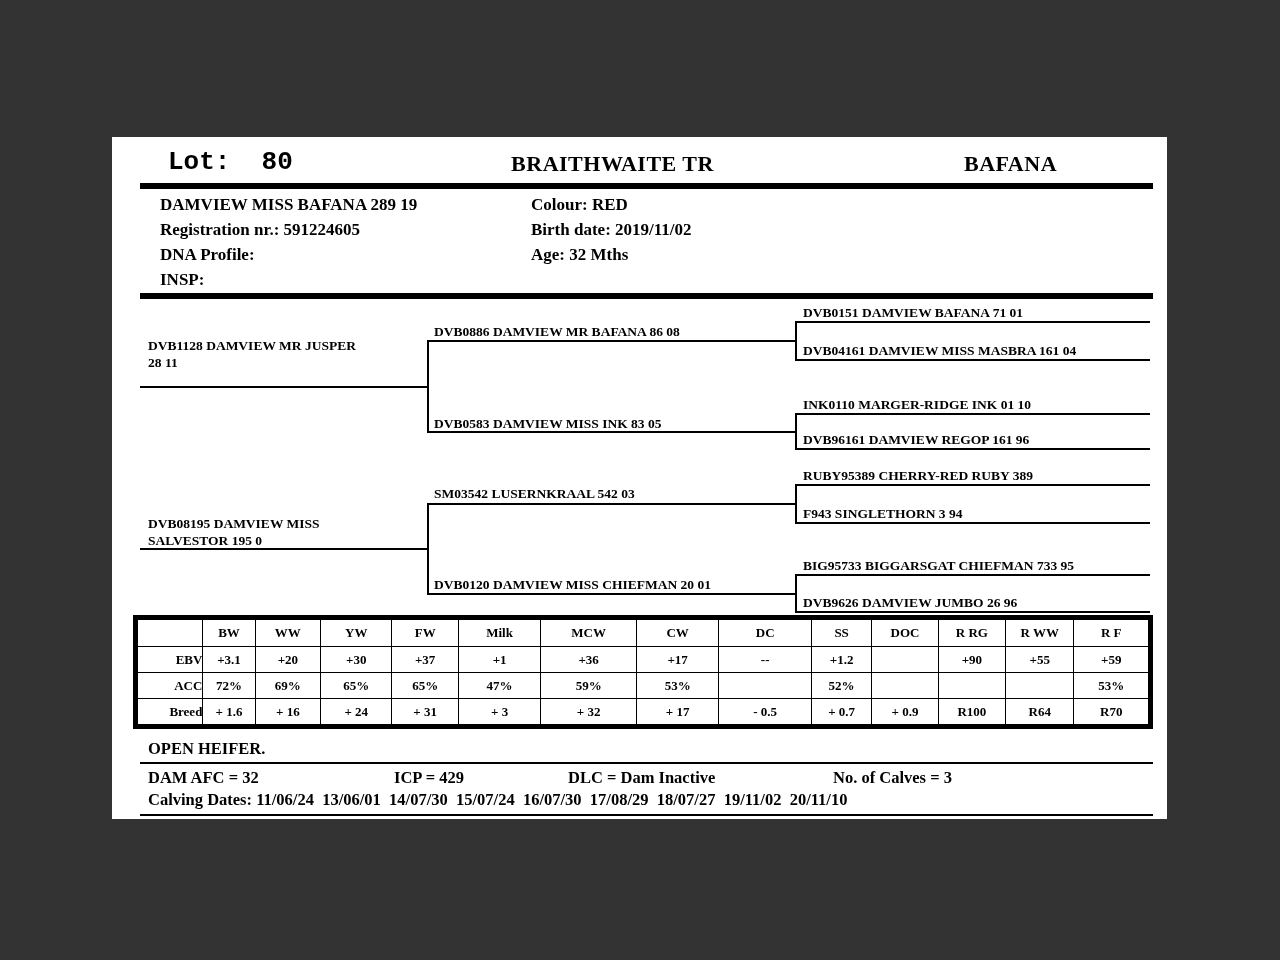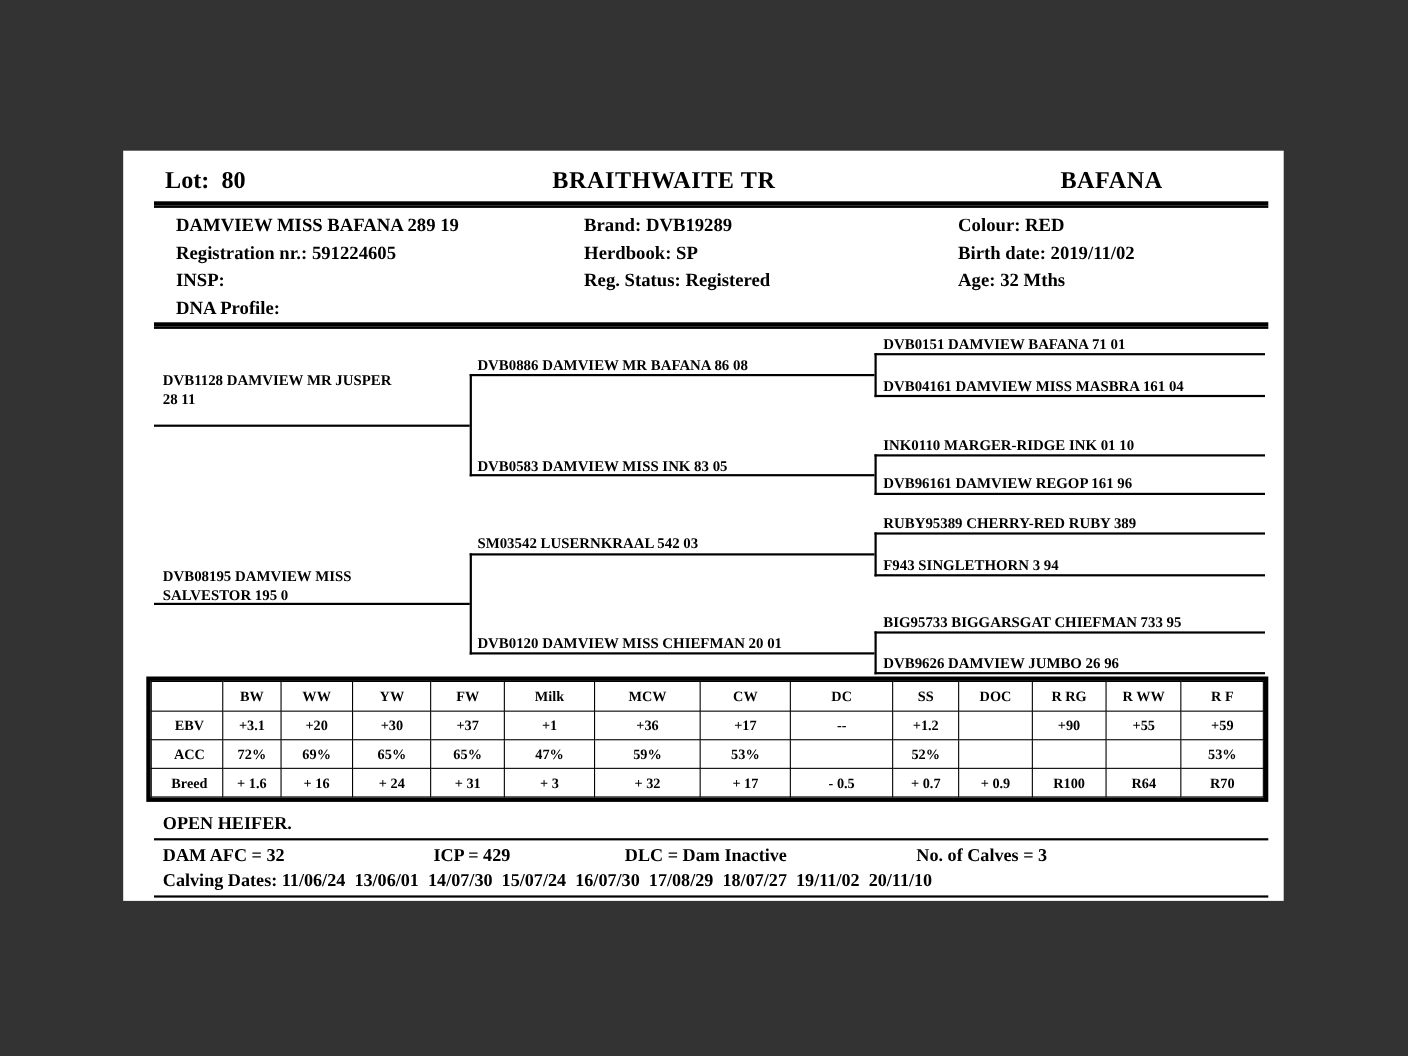--- a/index.html
+++ b/index.html
@@ -13,21 +13,21 @@
   }
   .page {
     position:absolute; left:112px; top:137px;
     width:1055px; height:682px;
     background:#ffffff;
     overflow:hidden;
   }
 
   
   .header { display:flex; align-items:flex-end; height:46px; padding-bottom:6px; }
-  .lot   { flex:1; padding-left:38px; font-size:22px; white-space:pre-wrap; }
+  .lot   { flex:1; padding-left:56px; font-size:26px; white-space:pre-wrap;font-family:Liberation Mono, monospace; }
   .title { font-size:22px; letter-spacing:0.5px; }
   .sex   { flex:1; text-align:right; padding-right:110px; font-size:22px; letter-spacing:0.5px; }
 
   .rule {
     margin-left:28px; margin-right:14px;
     height:1px;
     border-top:4px solid #000;
     border-bottom:2px solid #000;
   }
 
@@ -44,21 +44,21 @@
 
   
   .ebv-box { margin-left:21px; width:1020px; border:4px solid #000; }
   table.ebv { width:100%; border-collapse:collapse; table-layout:fixed; }
   .ebv th, .ebv td {
     border:1px solid #000; text-align:center;
     font-size:13px; font-weight:bold; padding:0; height:26px;
     overflow:hidden;
   }
   .ebv th { height:27px; }
-  .ebv .rowlabel { text-align:center; padding-left:4px; }
+  .ebv .rowlabel { text-align:right; padding-left:4px; }
 
   
   .footer { margin:8px 14px 0 28px; }
   .open-status { font-size:16.5px; padding:2px 0 3px 8px; border-bottom:2px solid #000; }
   .stats-row { position:relative; height:26px; font-size:16.5px; }
   .stats-row span { position:absolute; top:4px; white-space:nowrap; }
   .stat-damafc { left:8px; } .stat-icp { left:254px; }
   .stat-dlc { left:428px; } .stat-calves { left:693px; }
   .calving { font-size:16.5px; padding:0 0 4px 8px; border-bottom:2px solid #000; white-space:pre-wrap; }
 </style>
@@ -71,27 +71,22 @@
     <div class="lot">Lot:  80</div>
     <div class="title">BRAITHWAITE TR</div>
     <div class="sex">BAFANA</div>
   </div>
   <div class="rule"></div>
 
   <div class="info">
     <div class="icol1">
       <div>DAMVIEW MISS BAFANA 289 19</div>
       <div>Registration nr.: 591224605</div>
+      <div>DNA Profile:</div>
       <div>INSP:</div>
-      <div>DNA Profile:</div>
-    </div>
-    <div class="icol2">
-      <div>Brand:  DVB19289</div>
-      <div>Herdbook: SP</div>
-      <div>Reg. Status: Registered</div>
     </div>
     <div class="icol3">
       <div>Colour:  RED</div>
       <div>Birth date:  2019/11/02</div>
       <div>Age: 32 Mths</div>
     </div>
   </div>
   <div class="rule"></div>
 
   <div class="pedigree">

